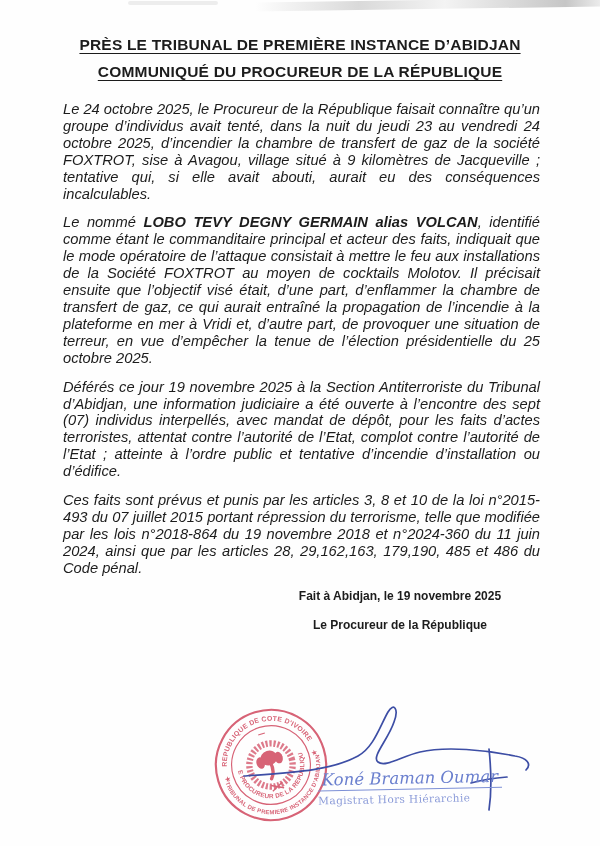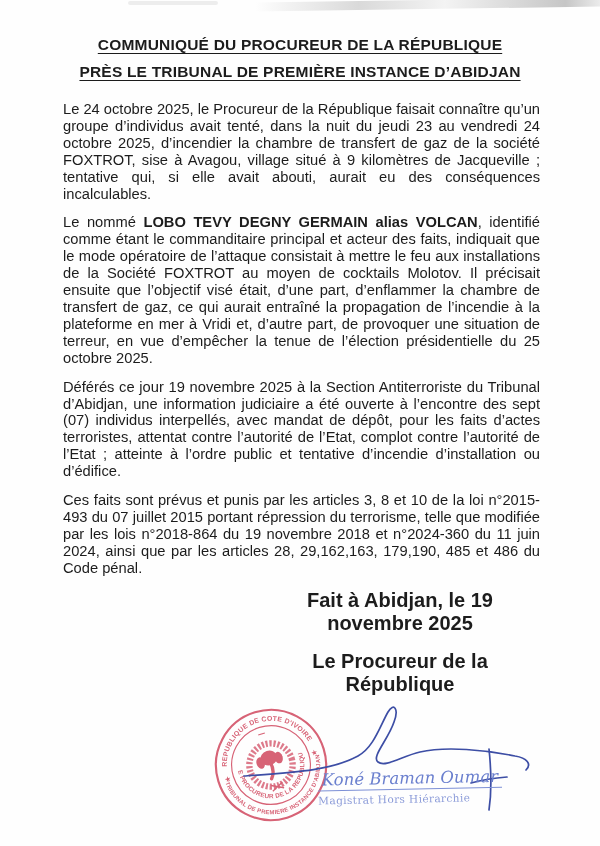--- a/index.html
+++ b/index.html
@@ -20,27 +20,27 @@
     background:rgba(150,150,150,.16);border-radius:3px;
   }
   .title{margin-top:36px;text-align:center;}
   .title-line{
     font-size:15.5px;font-weight:bold;
     text-decoration:underline;text-underline-offset:3px;
     margin-bottom:9px;letter-spacing:.2px;
   }
   .body{
     margin:20px 60px 0 63px;
-    font-size:14.7px;line-height:16.9px;text-align:justify;
+    font-size:14.7px;line-height:16.9px;text-align:justify;font-style:italic;
   }
   .body p{margin:0 0 12px 0;}
   .bold-name{font-weight:bold;}
   .closing{
     margin:4px 70px 0 auto;width:260px;text-align:center;
-    font-weight:bold;font-size:20px;
+    font-weight:bold;font-size:12px;
   }
   .close-line-1{margin-bottom:15px;}
   .stamp{
     position:absolute;left:212px;top:706px;width:118px;height:118px;
     transform:rotate(-17deg);opacity:.92;
   }
   .stamp text{font-family:"Liberation Sans", sans-serif;font-weight:bold;letter-spacing:.25px;}
   .sig-svg{position:absolute;left:0;top:0;width:600px;height:846px;pointer-events:none;}
   .name-block{
     position:absolute;left:318px;top:769px;width:150px;text-align:center;
@@ -58,22 +58,22 @@
 </style>
 </head>
 <body>
 
 <div class="page">
 
   <div class="scan-streak"></div>
   <div class="scan-streak2"></div>
 
   <header class="title">
+    <div class="title-line">PRÈS LE TRIBUNAL DE PREMIÈRE INSTANCE D’ABIDJAN</div>
     <div class="title-line">COMMUNIQUÉ DU PROCUREUR DE LA RÉPUBLIQUE</div>
-    <div class="title-line">PRÈS LE TRIBUNAL DE PREMIÈRE INSTANCE D’ABIDJAN</div>
   </header>
 
   <main class="body">
     <p>Le 24 octobre 2025, le Procureur de la République faisait connaître qu’un groupe d’individus avait tenté, dans la nuit du jeudi 23 au vendredi 24 octobre 2025, d’incendier la chambre de transfert de gaz de la société FOXTROT, sise à Avagou, village situé à 9 kilomètres de Jacqueville ; tentative qui, si elle avait abouti, aurait eu des conséquences incalculables.</p>
     <p><span>Le nommé </span><span class="bold-name">LOBO TEVY DEGNY GERMAIN alias VOLCAN</span><span>, identifié comme étant le commanditaire principal et acteur des faits, indiquait que le mode opératoire de l’attaque consistait à mettre le feu aux installations de la Société FOXTROT au moyen de cocktails Molotov. Il précisait ensuite que l’objectif visé était, d’une part, d’enflammer la chambre de transfert de gaz, ce qui aurait entraîné la propagation de l’incendie à la plateforme en mer à Vridi et, d’autre part, de provoquer une situation de terreur, en vue d’empêcher la tenue de l’élection présidentielle du 25 octobre 2025.</span></p>
     <p>Déférés ce jour 19 novembre 2025 à la Section Antiterroriste du Tribunal d’Abidjan, une information judiciaire a été ouverte à l’encontre des sept (07) individus interpellés, avec mandat de dépôt, pour les faits d’actes terroristes, attentat contre l’autorité de l’Etat, complot contre l’autorité de l’Etat ; atteinte à l’ordre public et tentative d’incendie d’installation ou d’édifice.</p>
     <p>Ces faits sont prévus et punis par les articles 3, 8 et 10 de la loi n°2015-493 du 07 juillet 2015 portant répression du terrorisme, telle que modifiée par les lois n°2018-864 du 19 novembre 2018 et n°2024-360 du 11 juin 2024, ainsi que par les articles 28, 29,162,163, 179,190, 485 et 486 du Code pénal.</p>
   </main>
 
   <div class="closing">

